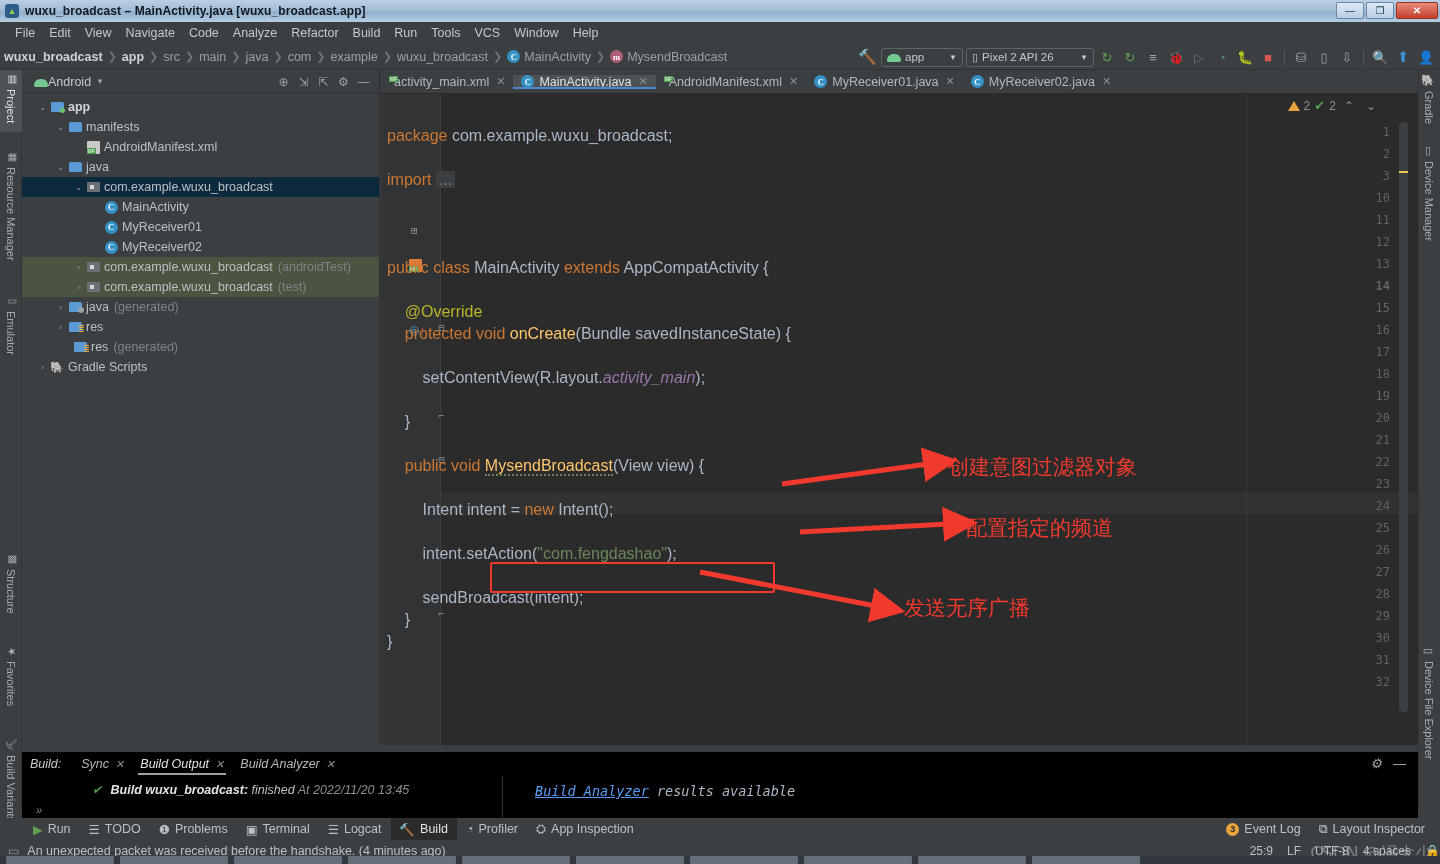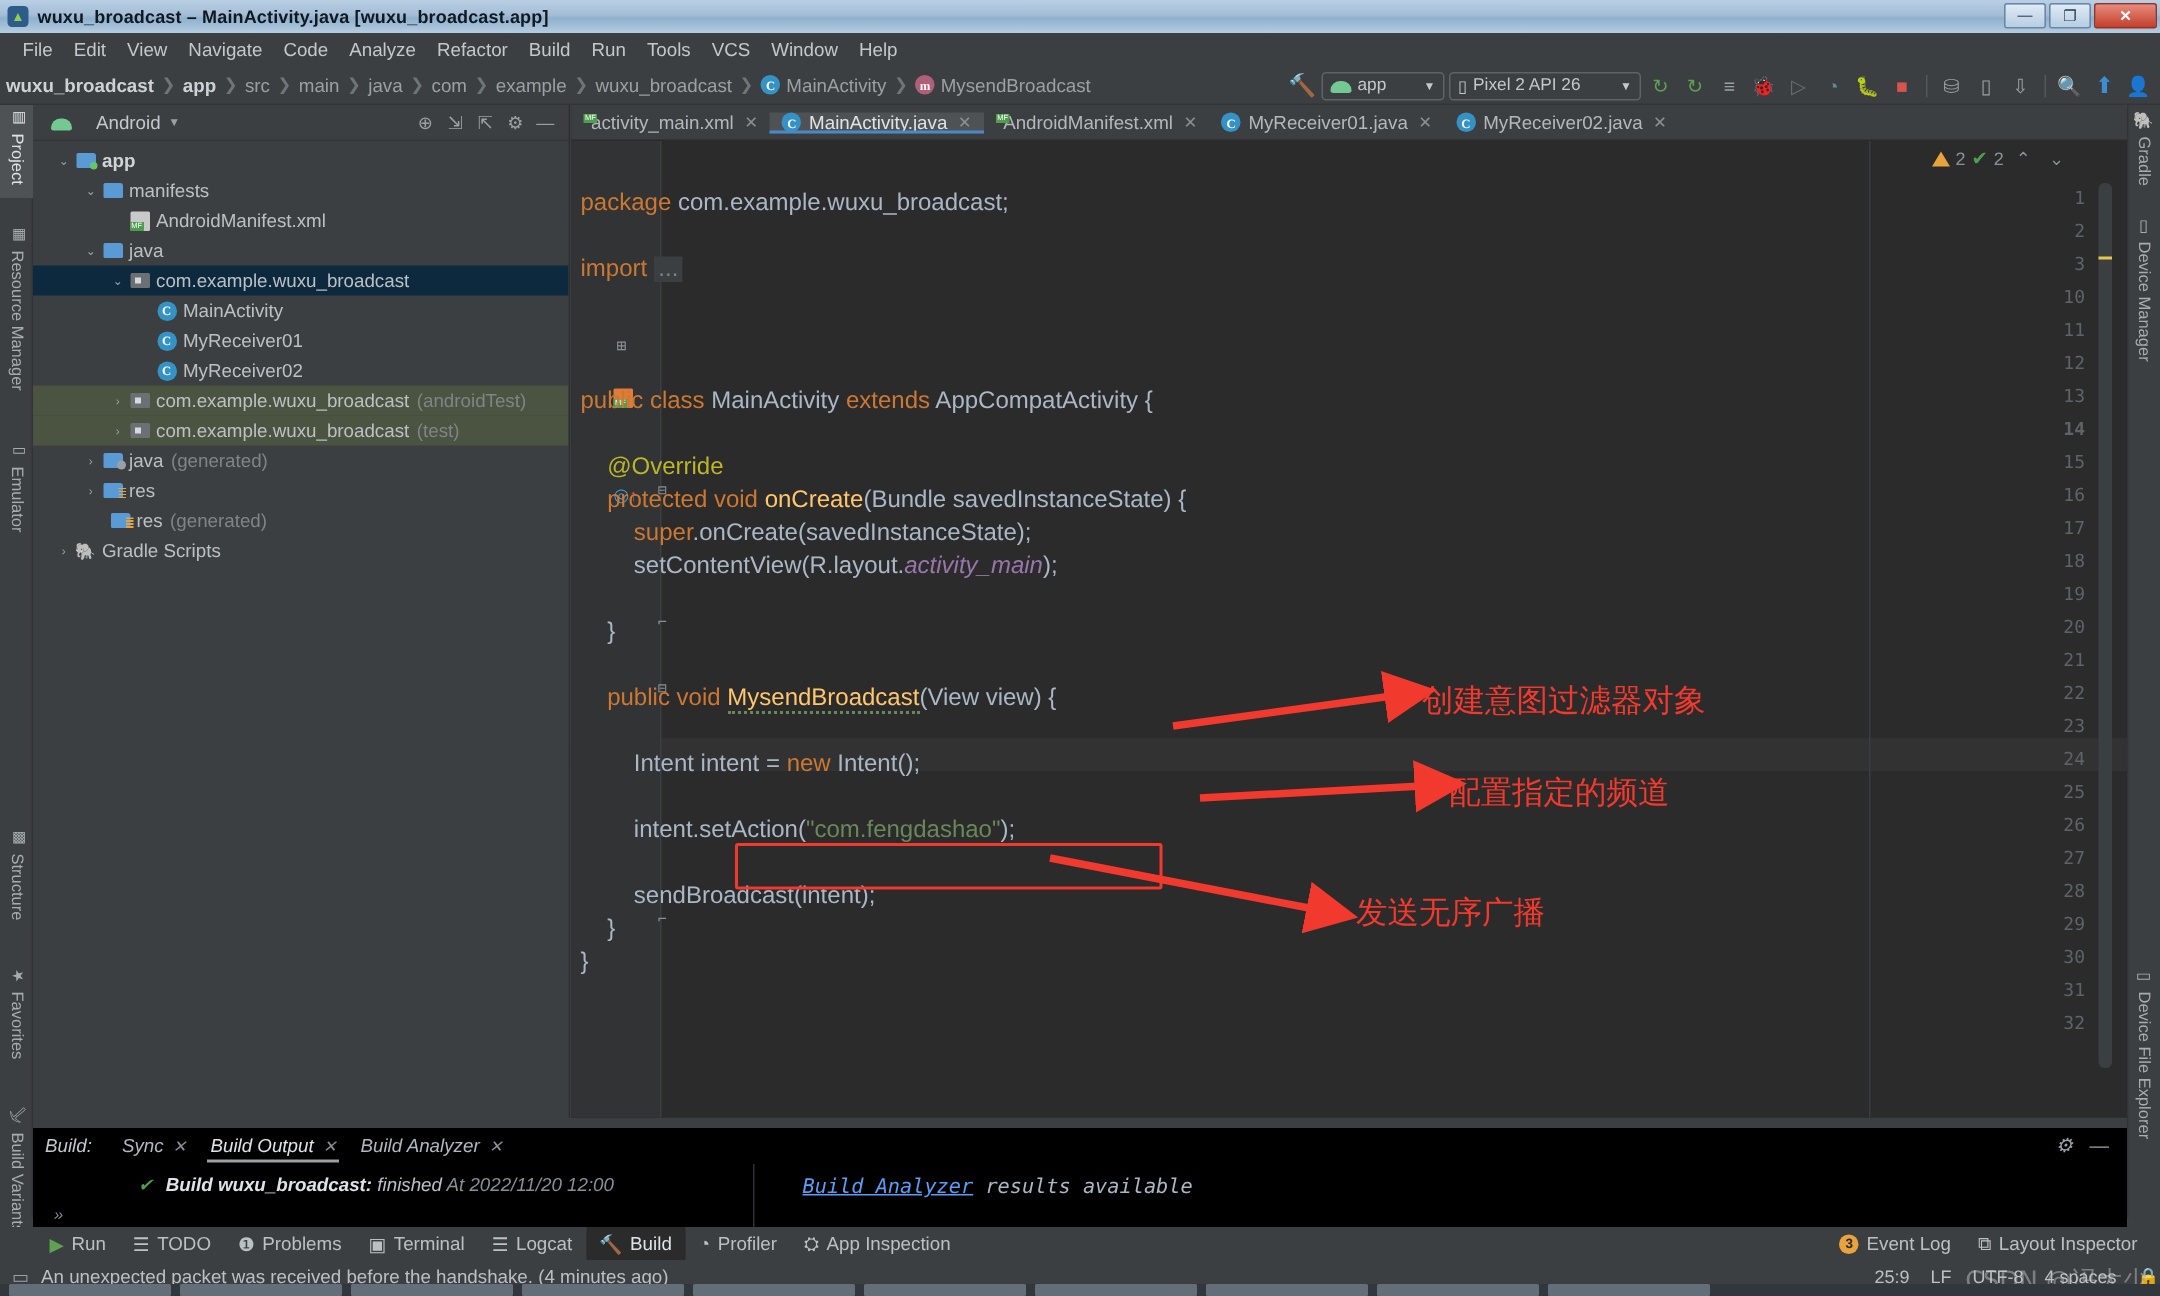--- a/index.html
+++ b/index.html
@@ -115,21 +115,21 @@
 
   
   .projpanel {
     position: absolute; left: 22px; top: 70px; width: 358px; height: 675px;
     background: #3c3f41; border-right: 1px solid #2b2d2f;
   }
   .proj-head {
     height: 24px; display: flex; align-items: center; padding: 0 4px;
     background: #3c3f41; border-bottom: 1px solid #323437;
   }
-  .proj-title { font-size: 12.5px; color: #c4c8cc; margin-left: 16px; }
+  .proj-title { font-size: 12.5px; color: #c4c8cc; margin-left: 0; }
   .proj-head-icons { margin-left: auto; display: flex; align-items: center; gap: 5px; padding-right: 4px; }
   .phi { font-size: 12px; color: #9aa0a4; width: 15px; text-align: center; }
 
   .tree { position: absolute; top: 24px; left: 0; right: 0; bottom: 0; background: #3c3f41; padding-top: 3px; overflow: hidden; }
   .trow {
     height: 20px; display: flex; align-items: center; font-size: 12.5px;
     color: #bbc0c4; white-space: nowrap; padding-right: 4px;
   }
   .trow.sel { background: #0d293e; }
   .trow.grn { background: #4b5440; }
@@ -657,21 +657,20 @@
       <div class="foldmark" style="top:228px;">⊟</div>
       <div class="foldmark" style="top:316px;">⌐</div>
       <div class="foldmark" style="top:360px;">⊟</div>
       <div class="foldmark" style="top:514px;">⌐</div>
 
       <div class="cline" style="top:31px;"><span class="k">package</span> com.example.wuxu_broadcast<span class="p">;</span></div>
       <div class="cline" style="top:75px;"><span class="k">import</span> <span class="import-ph">...</span></div>
       <div class="cline" style="top:163px;"><span class="k">public</span> <span class="k">class</span> MainActivity <span class="k">extends</span> AppCompatActivity <span class="p">{</span></div>
       <div class="cline" style="top:207px;">    <span class="an">@Override</span></div>
       <div class="cline" style="top:229px;">    <span class="k">protected</span> <span class="k">void</span> <span class="f">onCreate</span><span class="p">(</span>Bundle savedInstanceState<span class="p">) {</span></div>
-      <div class="cline" style="top:251px;">        <span class="k">super</span>.onCreate<span class="p">(</span>savedInstanceState<span class="p">);</span></div>
       <div class="cline" style="top:273px;">        setContentView<span class="p">(</span>R.layout.<span class="fi">activity_main</span><span class="p">);</span></div>
       <div class="cline" style="top:317px;">    <span class="p">}</span></div>
       <div class="cline" style="top:361px;">    <span class="k">public</span> <span class="k">void</span> <span class="f sq">MysendBroadcast</span><span class="p">(</span>View view<span class="p">) {</span></div>
       <div class="cline" style="top:405px;">        Intent intent <span class="p">=</span> <span class="k">new</span> Intent<span class="p">();</span></div>
       <div class="cline" style="top:449px;">        intent.setAction<span class="p">(</span><span class="s">"com.<span class="sq">fengdashao</span>"</span><span class="p">);</span></div>
       <div class="cline" style="top:493px;">        sendBroadcast<span class="p">(</span>intent<span class="p">);</span></div>
       <div class="cline" style="top:515px;">    <span class="p">}</span></div>
       <div class="cline" style="top:537px;"><span class="p">}</span></div>
 
       <div class="inspect">
@@ -721,21 +720,21 @@
         <span class="x">✕</span>
       </div>
       <span class="bp-gear">⚙</span>
       <span class="bp-min">—</span>
     </div>
     <div class="bp-body">
       <div class="bp-left">
         <span class="chev">»</span>
         <div class="bp-line">
           <span class="ok">✔</span>
-          <span style="color:#dfe3e6;font-weight:bold;margin-left:5px;">Build wuxu_broadcast:</span><span style="color:#bbc0c4;"> finished</span><span style="color:#8a8f93;"> At 2022/11/20 12:00</span>
+          <span style="color:#dfe3e6;font-weight:bold;margin-left:5px;">Build wuxu_broadcast:</span><span style="color:#bbc0c4;"> finished</span><span style="color:#8a8f93;"> At 2022/11/20 13:45</span>
         </div>
         <span class="bp-ms">765 ms</span>
       </div>
       <div class="bp-right">
         <div class="bp-res">
           <span class="bp-link">Build Analyzer</span><span> results available</span>
         </div>
       </div>
     </div>
   </div>

